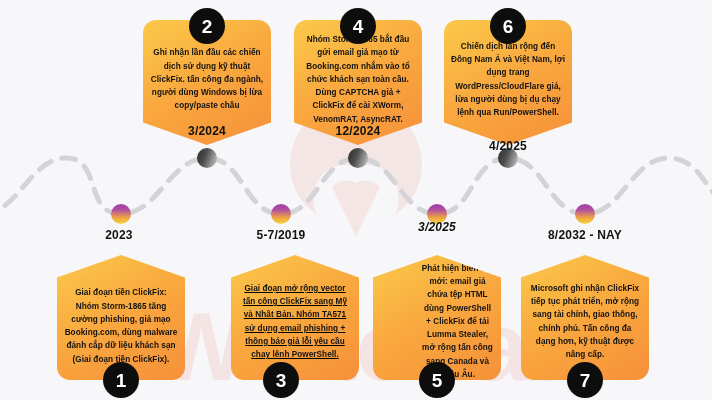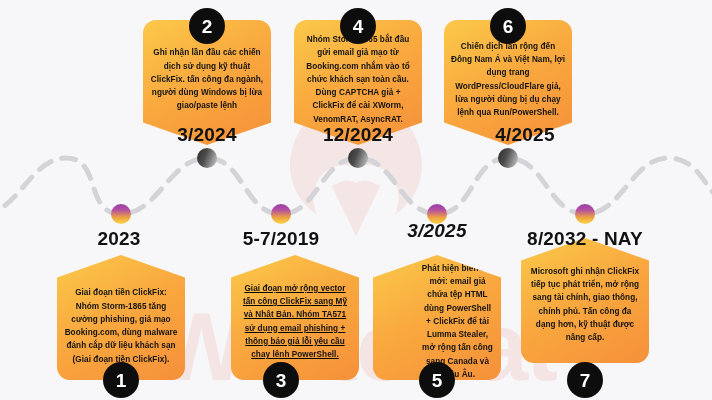--- a/index.html
+++ b/index.html
@@ -26,21 +26,21 @@
   
   .wave{position:absolute;left:0;top:150px;width:712px;height:90px;pointer-events:none;}
 
   
   .dot{position:absolute;width:20px;height:20px;border-radius:50%;}
   .dot.up{background:linear-gradient(110deg,#2c2c2c 0%,#4f4f4f 42%,#cfcfcf 100%);}
   .dot.down{background:linear-gradient(180deg,#9b3fa6 0%,#b44fa0 30%,#f0a83c 70%,#f8d24a 100%);}
 
   
   .date{
-    position:absolute;font-size:19px;font-weight:700;color:#111;
+    position:absolute;font-size:12px;font-weight:700;color:#111;
     white-space:nowrap;transform:translateX(-50%);letter-spacing:.2px;
   }
 
   
   .card{
     position:absolute;width:128px;
     background:linear-gradient(150deg,#fbc94a 0%,#f9a83e 48%,#f6903a 100%);
     display:flex;align-items:center;justify-content:center;
     box-sizing:border-box;
   }
@@ -96,21 +96,21 @@
   </svg>
 
   <div id="milestones">
       <div class="card bottom" style="left: 57px; top: 255px; align-items: flex-end;">
         <div class="card-text">Giai đoạn tiền ClickFix: Nhóm Storm-1865 tăng cường phishing, giả mạo Booking.com, dùng malware đánh cắp dữ liệu khách sạn (Giai đoạn tiền ClickFix).</div>
       </div>
       <div class="badge" style="left: 121px; top: 362px;">1</div>
       <div class="dot down" style="left: 111px; top: 204px;"></div>
       <div class="date" style="left: 119px; top: 228px;">2023</div>
       <div class="card top" style="left: 143px; top: 20px;">
-        <div class="card-text">Ghi nhận lần đầu các chiến dịch sử dụng kỹ thuật ClickFix. tấn công đa ngành, người dùng Windows bị lừa giao/paste lệnh</div>
+        <div class="card-text">Ghi nhận lần đầu các chiến dịch sử dụng kỹ thuật ClickFix. tấn công đa ngành, người dùng Windows bị lừa copy/paste châu</div>
       </div>
       <div class="badge" style="left: 207px; top: 8px;">2</div>
       <div class="dot up" style="left: 197px; top: 148px;"></div>
       <div class="date" style="left: 207px; top: 124px;">3/2024</div>
       <div class="card bottom" style="left: 231px; top: 255px; text-decoration: underline;">
         <div class="card-text">Giai đoạn mở rộng vector tấn công ClickFix sang Mỹ và Nhật Bản. Nhóm TA571 sử dụng email phishing + thông báo giả lỗi yêu cầu chạy lệnh PowerShell.</div>
       </div>
       <div class="badge" style="left: 281px; top: 362px;">3</div>
       <div class="dot down" style="left: 271px; top: 204px;"></div>
       <div class="date" style="left: 281px; top: 228px;">5-7/2019</div>
@@ -124,22 +124,22 @@
         <div class="card-text">Phát hiện biến thể mới: email giả chứa tệp HTML dùng PowerShell + ClickFix để tải Lumma Stealer, mở rộng tấn công sang Canada và châu Âu.</div>
       </div>
       <div class="badge" style="left: 437px; top: 362px;">5</div>
       <div class="dot down" style="left: 427px; top: 204px;"></div>
       <div class="date" style="left: 437px; top: 220px; font-style: italic;">3/2025</div>
       <div class="card top" style="left: 444px; top: 20px;">
         <div class="card-text">Chiến dịch lan rộng đến Đông Nam Á và Việt Nam, lợi dụng trang WordPress/CloudFlare giả, lừa người dùng bị dụ chạy lệnh qua Run/PowerShell.</div>
       </div>
       <div class="badge" style="left: 508px; top: 8px;">6</div>
       <div class="dot up" style="left: 498px; top: 148px;"></div>
-      <div class="date" style="left: 508px; top: 124px; margin-left: 17px;">4/2025</div>
-      <div class="card bottom" style="left: 521px; top: 238px;">
+      <div class="date" style="left: 508px; top: 139px;">4/2025</div>
+      <div class="card bottom" style="left: 521px; top: 255px;">
         <div class="card-text">Microsoft ghi nhận ClickFix tiếp tục phát triển, mở rộng sang tài chính, giao thông, chính phủ. Tấn công đa dạng hơn, kỹ thuật được nâng cấp.</div>
       </div>
       <div class="badge" style="left: 585px; top: 362px;">7</div>
       <div class="dot down" style="left: 575px; top: 204px;"></div>
       <div class="date" style="left: 585px; top: 228px;">8/2032 - NAY</div>
     </div>
 
 </div>
 
 </body></html>

